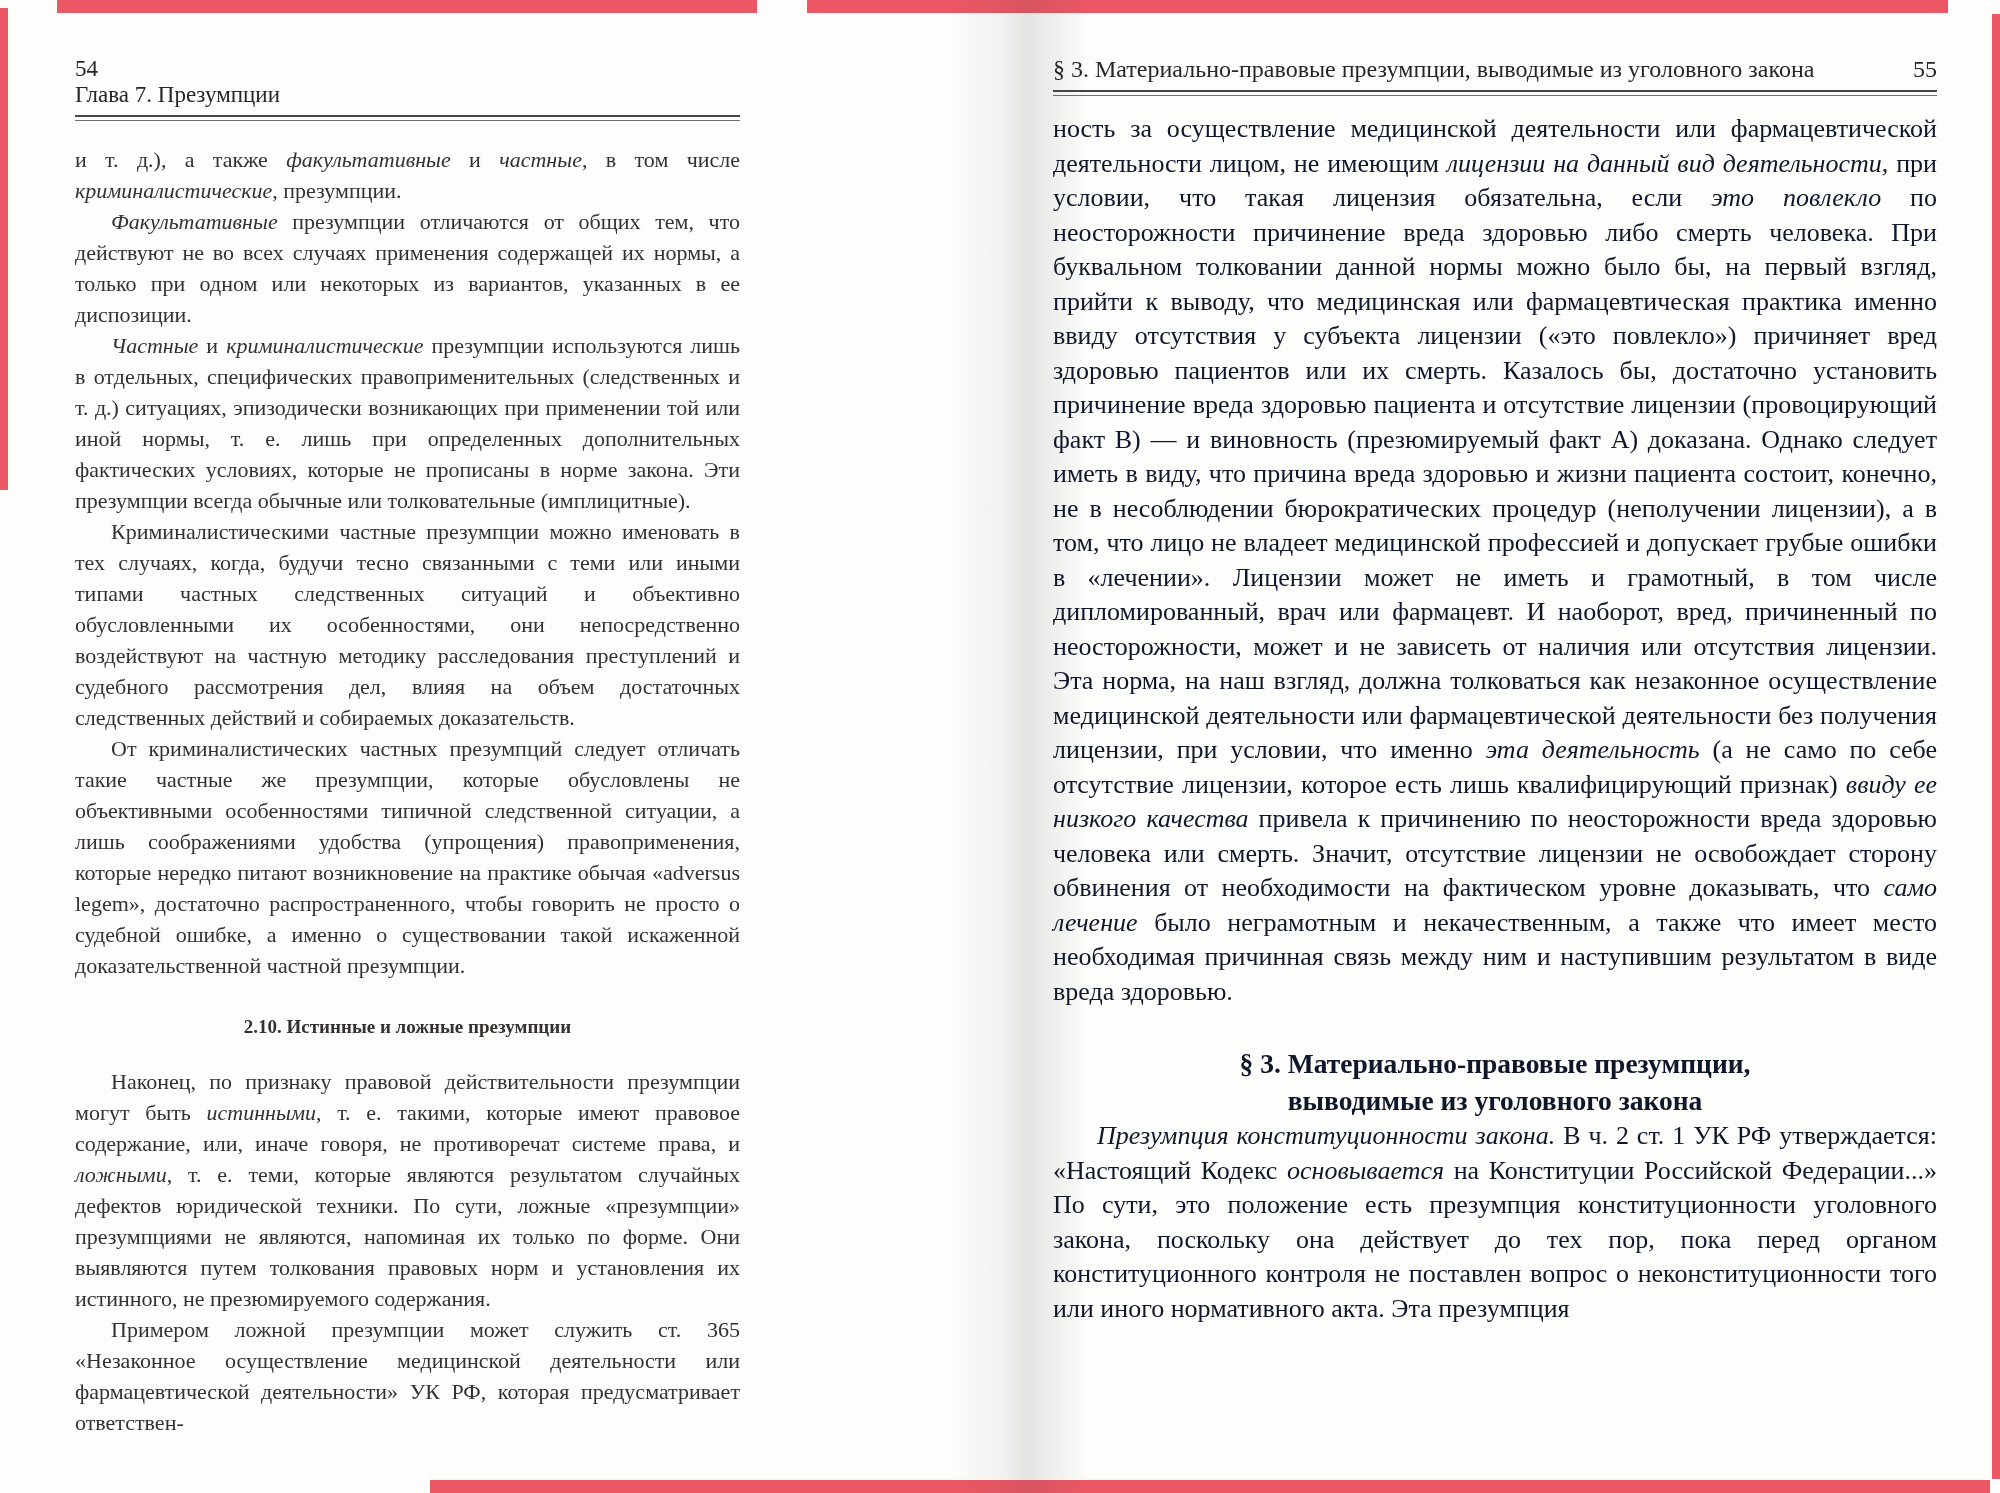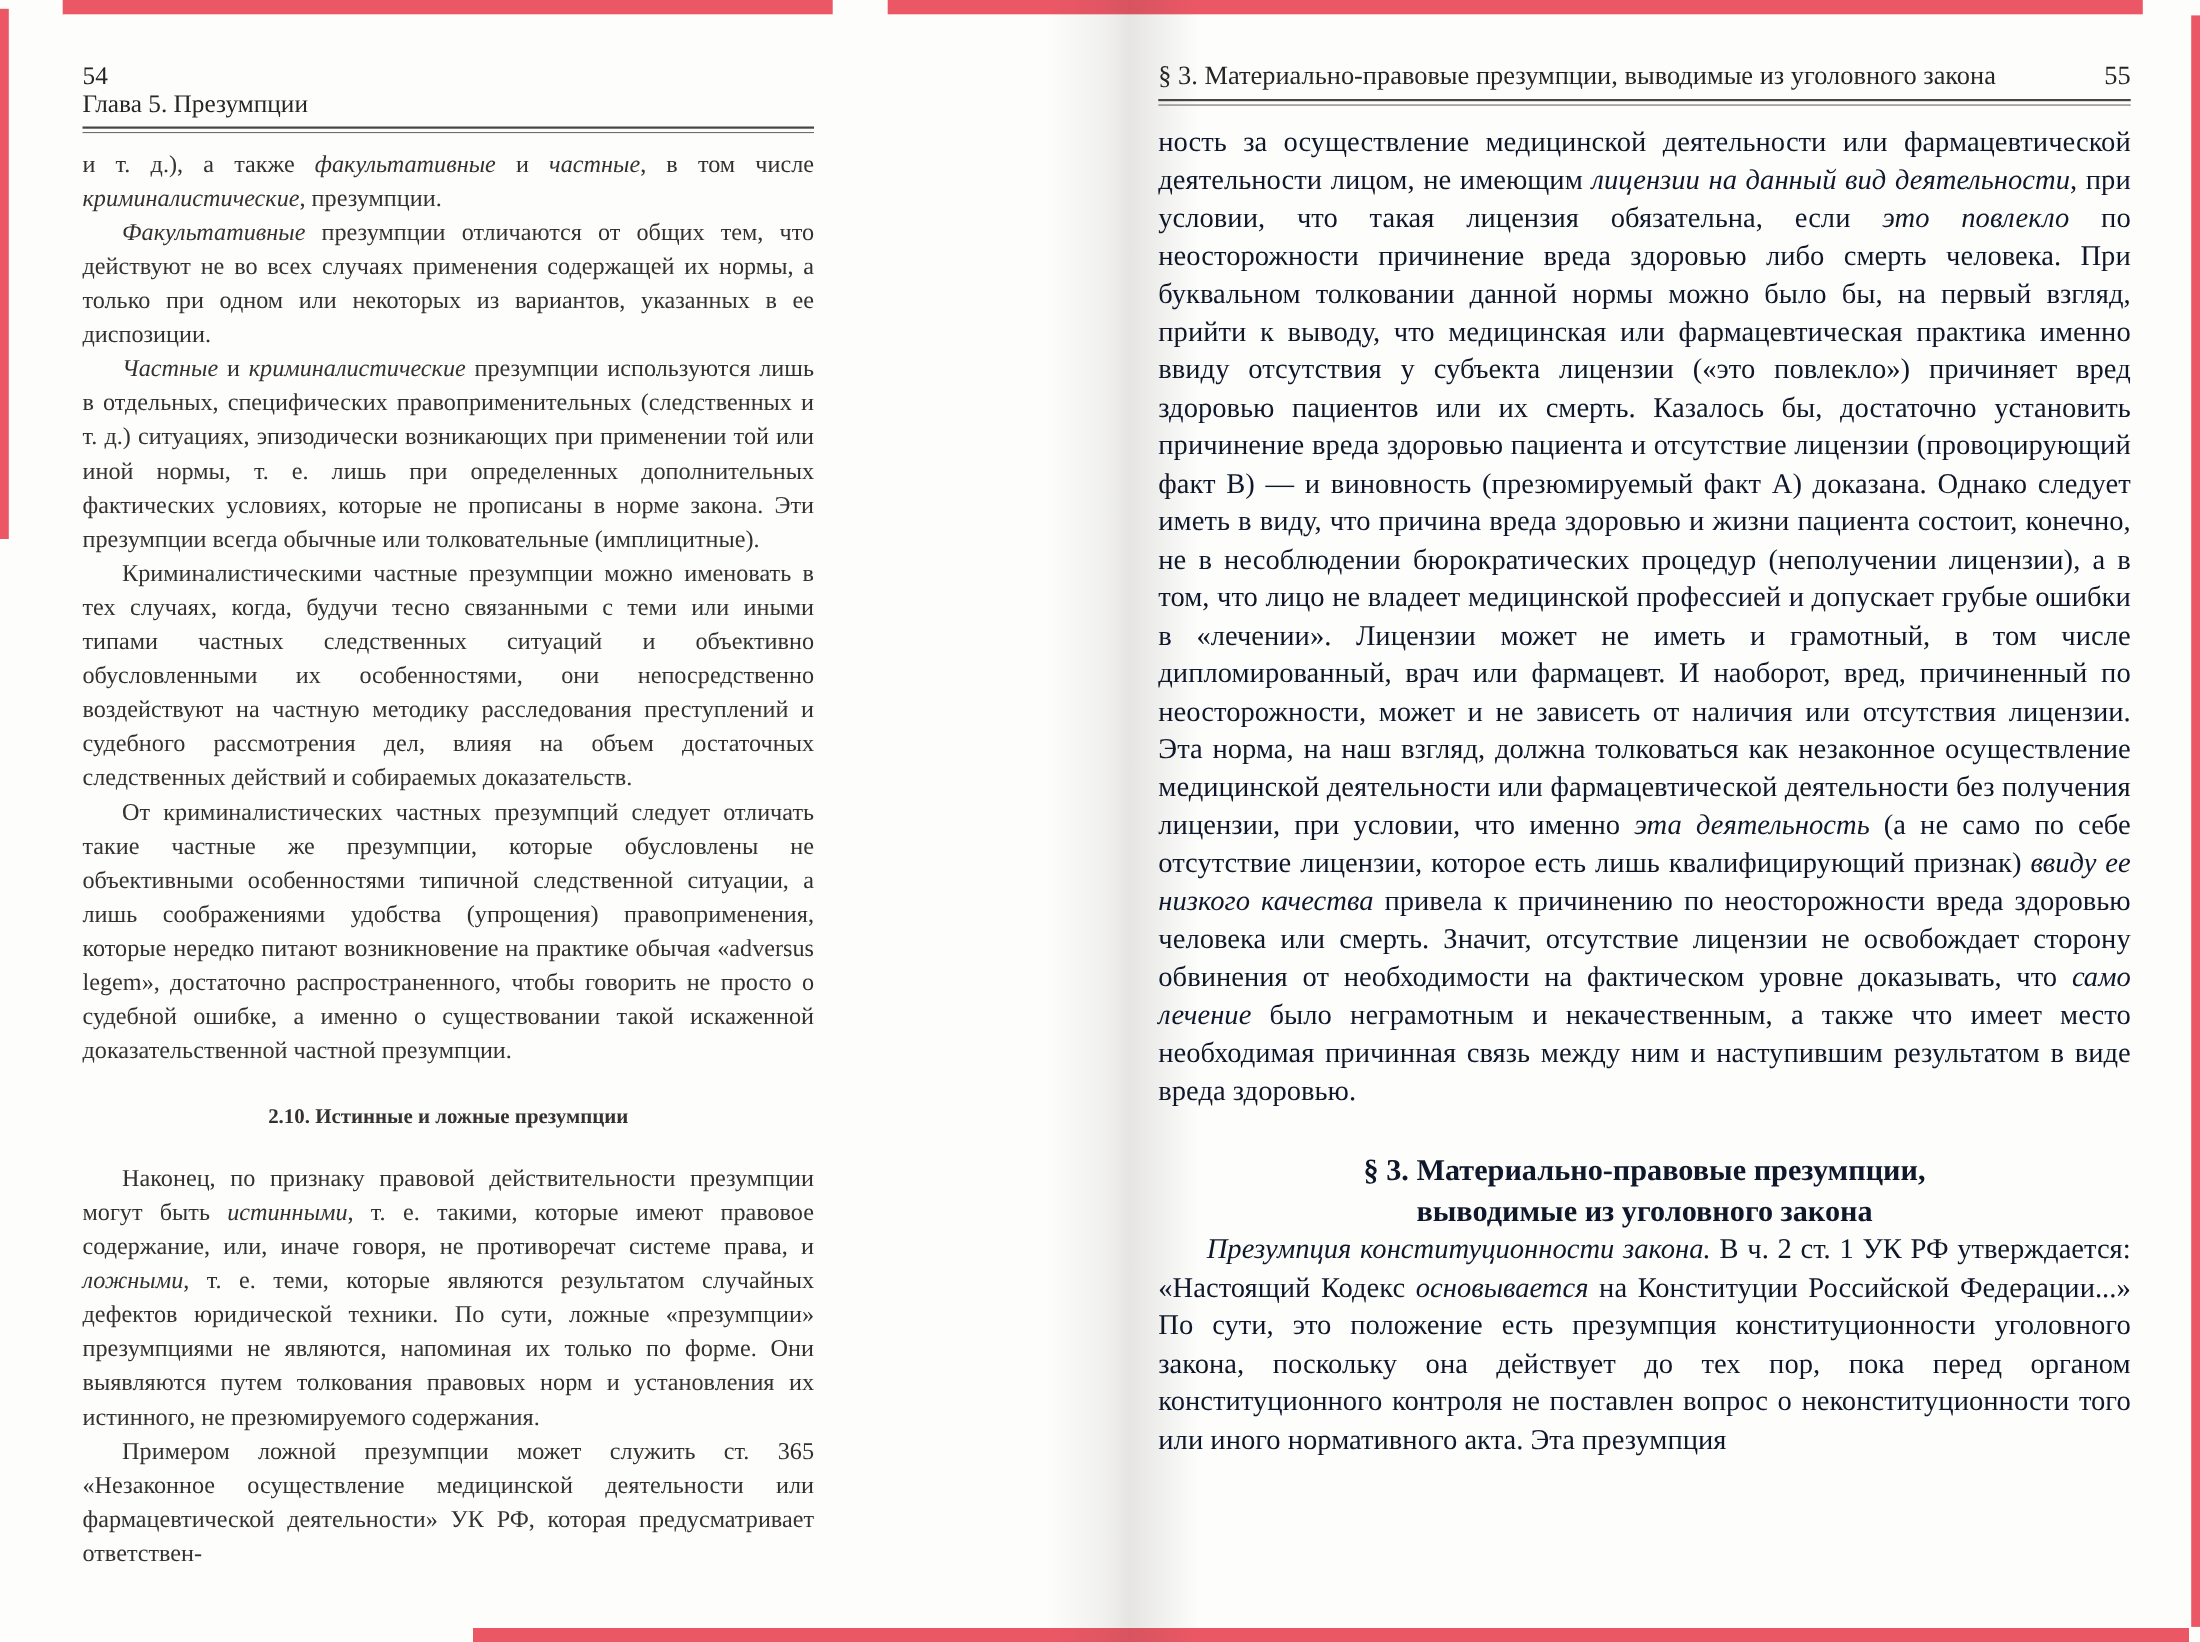--- a/index.html
+++ b/index.html
@@ -28,21 +28,21 @@
   .page-right{left:1053px;width:884px;}
 
   .pg-header{display:flex;justify-content:space-between;align-items:baseline;color:#262626;}
   .page-left  .pg-header{font-size:23px;flex-direction:column;}
   .page-right .pg-header{font-size:24px;}
   .pg-num{white-space:nowrap;}
   .run-title{white-space:nowrap;}
   .header-rule{margin-top:7px;height:3px;border-top:2px solid #474441;border-bottom:1px solid #716d68;}
 
   .page-body{text-align:justify;hyphens:auto;-webkit-hyphens:auto;}
-  .page-left  .page-body{margin-top:12px;font-size:22px;line-height:31px;color:#34312e;}
+  .page-left  .page-body{margin-top:23px;font-size:22px;line-height:31px;color:#34312e;}
   .page-right .page-body{margin-top:16px;font-size:26px;line-height:34.5px;color:#0f172a;}
 
   .page-body p.para{margin:0;}
   .page-left  p.indent{text-indent:36px;}
   .page-right p.indent{text-indent:44px;}
 
   .subheading{font-weight:bold;text-align:center;text-indent:0;}
   .page-left  .subheading{font-size:19px;margin:30px 0 24px 0;}
   .page-right .subheading{font-size:26px;margin:28px 0 22px 0;}
   .section-heading{
@@ -59,21 +59,21 @@
   <div class="accent top-right"></div>
   <div class="accent left-edge"></div>
   <div class="accent right-edge"></div>
   <div class="accent bottom"></div>
 
   <div class="gutter"></div>
 
   <div class="page page-left">
     <div class="pg-header">
       <span class="pg-num">54</span>
-      <span class="run-title">Глава 5. Презумпции</span>
+      <span class="run-title">Глава 7. Презумпции</span>
     </div>
     <div class="header-rule"></div>
     <div class="page-body">
         <p class="para">и т. д.), а также <i>факультативные</i> и <i>частные</i>, в том числе <i>криминалистические</i>, презумпции.</p>
         <p class="para indent"><i>Факультативные</i> презумпции отличаются от общих тем, что действуют не во всех случаях применения содержащей их нормы, а только при одном или некоторых из вариантов, указанных в ее диспозиции.</p>
         <p class="para indent"><i>Частные</i> и <i>криминалистические</i> презумпции используются лишь в отдельных, специфических правоприменительных (следственных и т. д.) ситуациях, эпизодически возникающих при применении той или иной нормы, т. е. лишь при определенных дополнительных фактических условиях, которые не прописаны в норме закона. Эти презумпции всегда обычные или толковательные (имплицитные).</p>
         <p class="para indent">Криминалистическими частные презумпции можно именовать в тех случаях, когда, будучи тесно связанными с теми или иными типами частных следственных ситуаций и объективно обусловленными их особенностями, они непосредственно воздействуют на частную методику расследования преступлений и судебного рассмотрения дел, влияя на объем достаточных следственных действий и собираемых доказательств.</p>
         <p class="para indent">От криминалистических частных презумпций следует отличать такие частные же презумпции, которые обусловлены не объективными особенностями типичной следственной ситуации, а лишь соображениями удобства (упрощения) правоприменения, которые нередко питают возникновение на практике обычая «adversus legem», достаточно распространенного, чтобы говорить не просто о судебной ошибке, а именно о существовании такой искаженной доказательственной частной презумпции.</p>
         <div class="subheading">2.10. Истинные и ложные презумпции</div>
         <p class="para indent">Наконец, по признаку правовой действительности презумпции могут быть <i>истинными</i>, т. е. такими, которые имеют правовое содержание, или, иначе говоря, не противоречат системе права, и <i>ложными</i>, т. е. теми, которые являются результатом случайных дефектов юридической техники. По сути, ложные «презумпции» презумпциями не являются, напоминая их только по форме. Они выявляются путем толкования правовых норм и установления их истинного, не презюмируемого содержания.</p>

